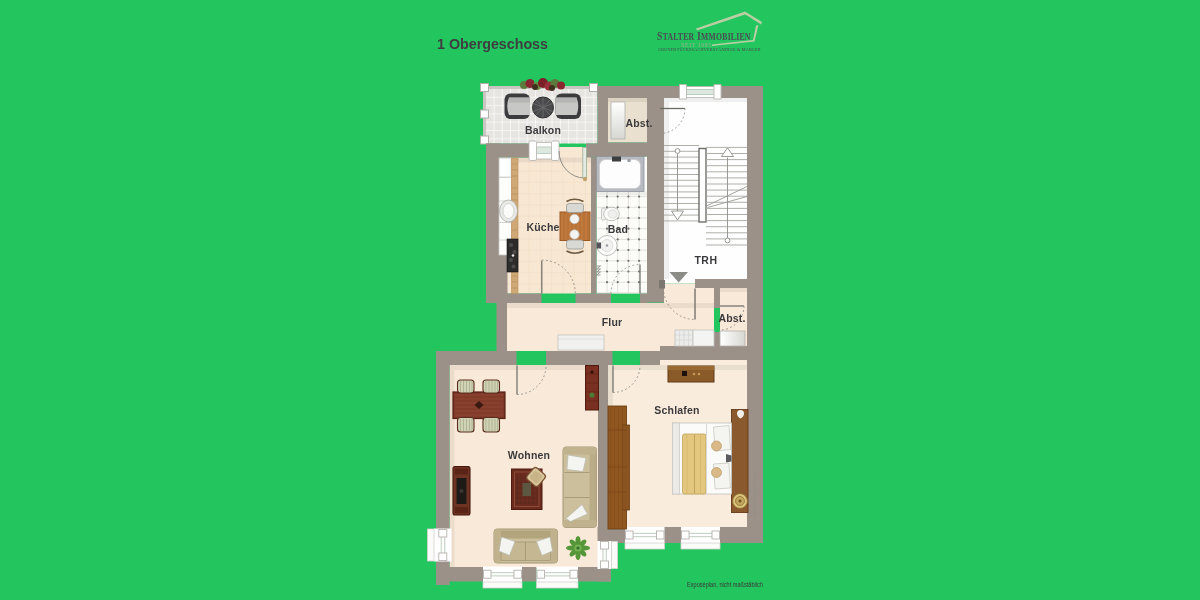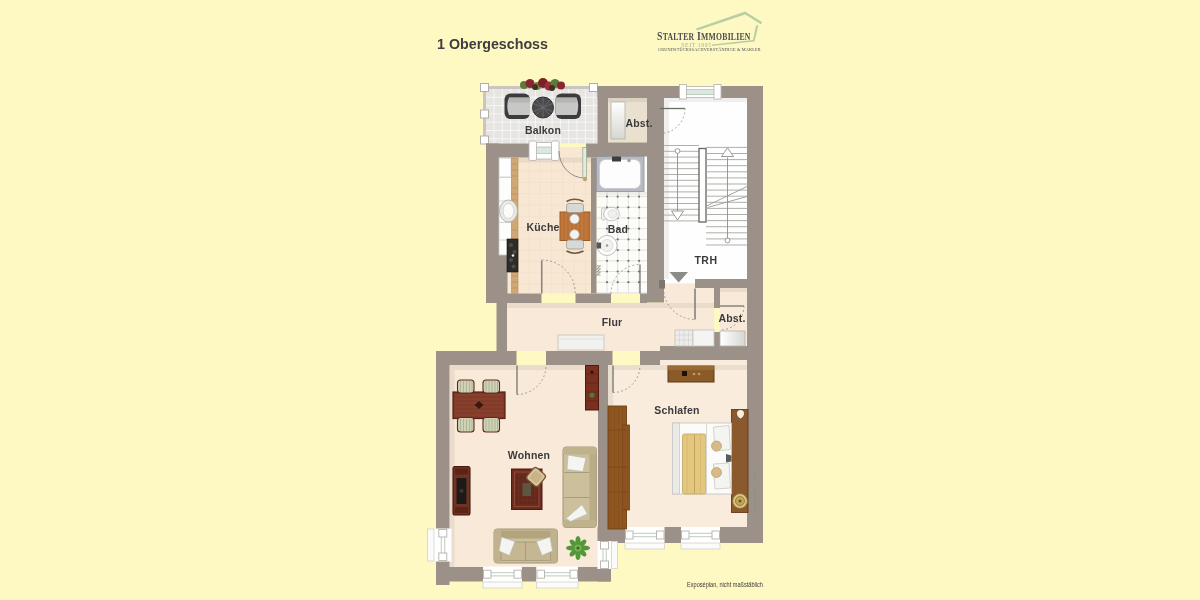--- a/index.html
+++ b/index.html
@@ -1,17 +1,17 @@
 <!DOCTYPE html>
 <html><head>
 <meta charset="utf-8">
 <style>
   html,body{margin:0;padding:0;background:#ffffff;width:1200px;height:600px;overflow:hidden;}
   body{font-family:"Liberation Sans", sans-serif;}
-  #canvas{position:relative;width:1200px;height:600px;background:#fef9c3;}
+  #canvas{position:relative;width:1200px;height:600px;background:#22c55e;}
   .title{position:absolute;left:437px;top:36px;font-size:15.5px;line-height:1;font-weight:bold;color:#3e3e40;letter-spacing:0px;transform:scaleX(0.92);transform-origin:left top;}
   .footer{position:absolute;left:687px;top:581px;font-size:7px;color:#3a3a3a;transform:scaleX(0.8);transform-origin:left top;}
 </style>
 </head>
 <body>
 <div id="canvas">
 
 <div class="title">1 Obergeschoss</div>
 
 <div class="footer">Exposéplan, nicht maßstäblich</div>

